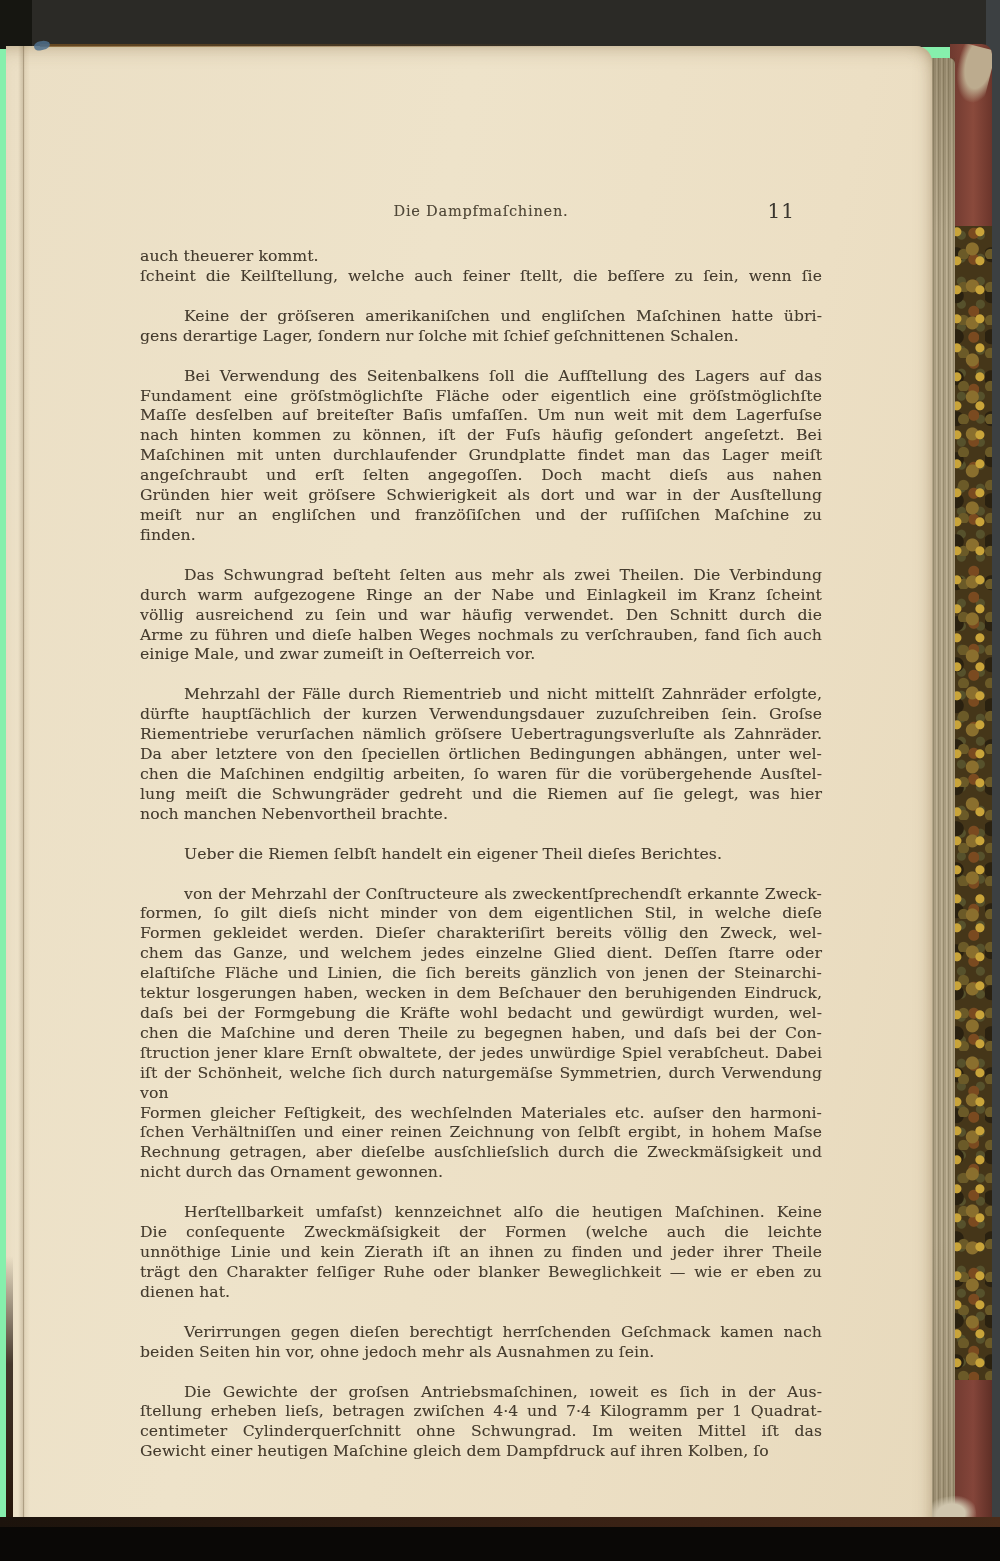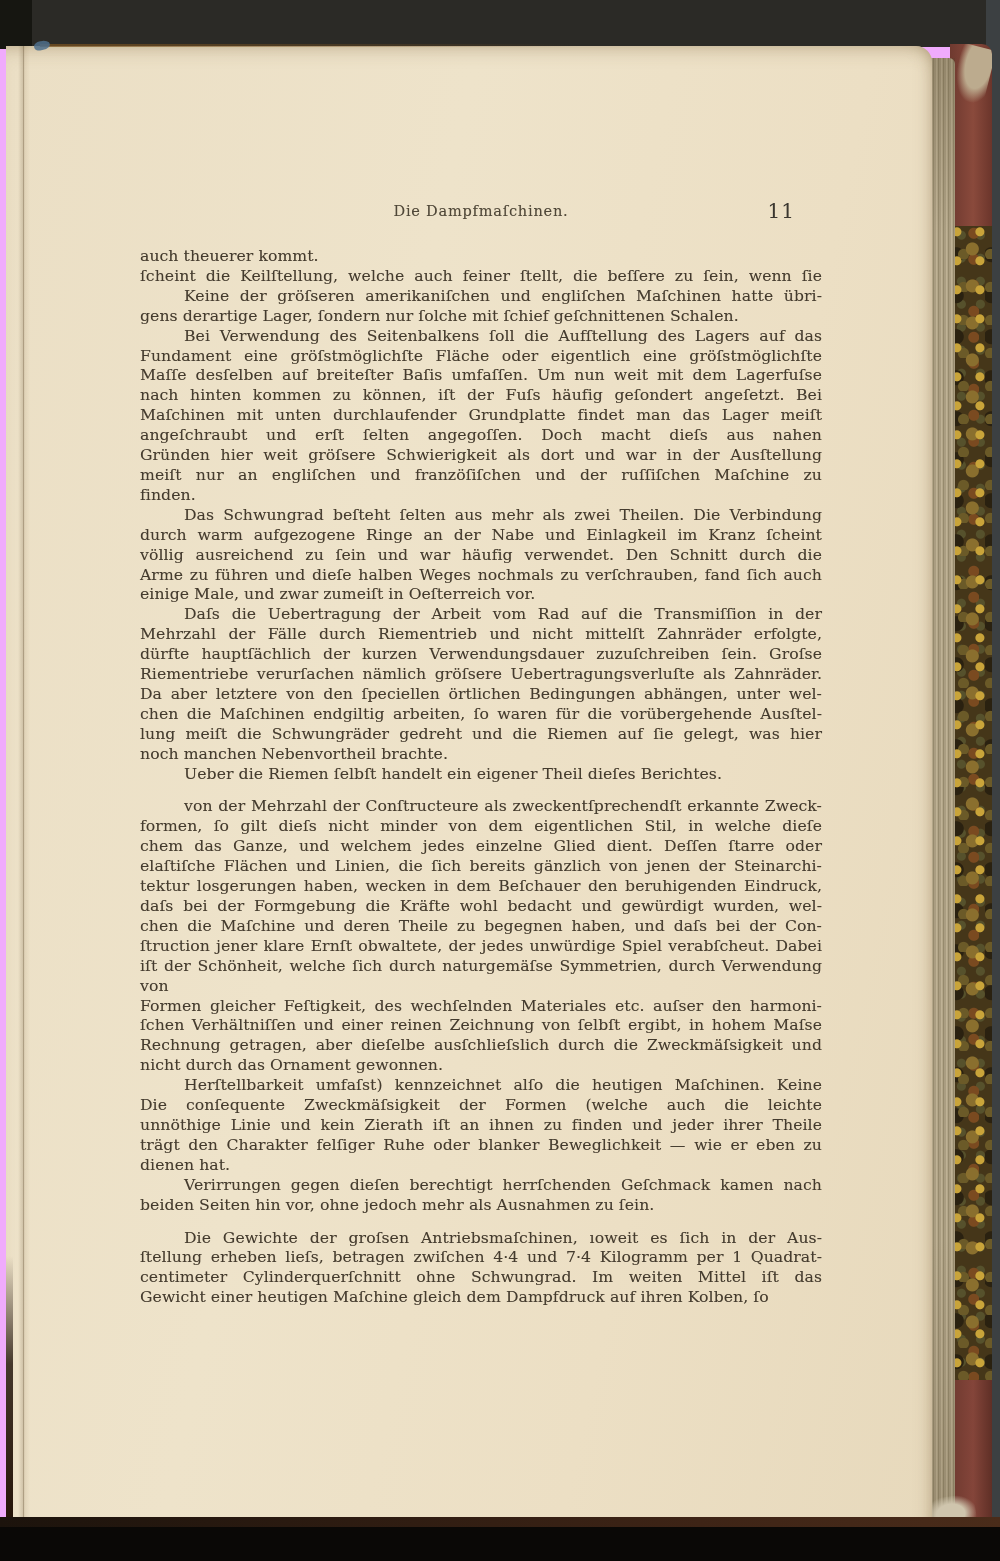--- a/index.html
+++ b/index.html
@@ -1,19 +1,19 @@
 <!DOCTYPE html>
 <html><head>
 <meta charset="utf-8">
 <style>
   html,body{margin:0;padding:0;}
   .scene{
     position:relative;
     width:1000px;height:1561px;
-    background:#f0abfc;
+    background:#86efac;
     overflow:hidden;
     font-family:"DejaVu Serif","Liberation Serif",serif;
   }
   
   .top-band{position:absolute;left:0;top:0;width:1000px;height:47px;background:#2b2a26;}
   .top-left-notch{position:absolute;left:0;top:0;width:32px;height:49px;background:#161611;}
   .right-backdrop{position:absolute;right:0;top:0;width:14px;height:1561px;background:#3c4042;}
   .bottom-band{position:absolute;left:0;bottom:0;width:1000px;height:34px;background:#0a0806;}
   .bottom-brown{position:absolute;left:0;bottom:30px;width:1000px;height:14px;background:linear-gradient(90deg,#1c130c, #3e2416 70%, #4a2c1a);}
 
@@ -81,21 +81,21 @@
   .text-block{position:absolute;left:140px;top:247px;width:682px;color:#443b2e;}
   .para{margin:0;}
   .para.space-before{margin-top:13px;}
   .line{
     font-size:15.6px;line-height:19.9px;letter-spacing:.1px;
     text-align:justify;text-align-last:justify;
     text-shadow:.2px .2px 0 rgba(70,58,40,.32);
     white-space:normal;
   }
   .line.last{text-align-last:left;}
-  .para.indent .line:first-child{text-indent:44px;}
+  .para.indent .line:first-child{text-indent:44px;margin-top:20px;}
 </style>
 </head>
 <body>
 
 <div class="scene">
 
   <div class="top-band"></div>
   <div class="top-left-notch"></div>
   <div class="right-backdrop"></div>
 
@@ -143,37 +143,37 @@
         <div class="line last">finden.</div>
       </div>
       <div class="para indent">
         <div class="line">Das Schwungrad beſteht ſelten aus mehr als zwei Theilen. Die Verbindung</div>
         <div class="line">durch warm aufgezogene Ringe an der Nabe und Einlagkeil im Kranz ſcheint</div>
         <div class="line">völlig ausreichend zu ſein und war häufig verwendet. Den Schnitt durch die</div>
         <div class="line">Arme zu führen und dieſe halben Weges nochmals zu verſchrauben, fand ſich auch</div>
         <div class="line last">einige Male, und zwar zumeiſt in Oeſterreich vor.</div>
       </div>
       <div class="para indent">
-        <div class="line">Daſs die Uebertragung der Arbeit vom Rad auf die Transmiſſion in der</div>
         <div class="line">Mehrzahl der Fälle durch Riementrieb und nicht mittelſt Zahnräder erfolgte,</div>
         <div class="line">dürfte hauptſächlich der kurzen Verwendungsdauer zuzuſchreiben ſein. Groſse</div>
         <div class="line">Riementriebe verurſachen nämlich gröſsere Uebertragungsverluſte als Zahnräder.</div>
         <div class="line">Da aber letztere von den ſpeciellen örtlichen Bedingungen abhängen, unter wel-</div>
         <div class="line">chen die Maſchinen endgiltig arbeiten, ſo waren für die vorübergehende Ausſtel-</div>
         <div class="line">lung meiſt die Schwungräder gedreht und die Riemen auf ſie gelegt, was hier</div>
         <div class="line last">noch manchen Nebenvortheil brachte.</div>
       </div>
       <div class="para indent">
         <div class="line last">Ueber die Riemen ſelbſt handelt ein eigener Theil dieſes Berichtes.</div>
       </div>
       <div class="para indent space-before">
         <div class="line">von der Mehrzahl der Conſtructeure als zweckentſprechendſt erkannte Zweck-</div>
         <div class="line">formen, ſo gilt dieſs nicht minder von dem eigentlichen Stil, in welche dieſe</div>
+        <div class="line">Formen gekleidet werden. Dieſer charakteriſirt bereits völlig den Zweck, wel-</div>
         <div class="line">chem das Ganze, und welchem jedes einzelne Glied dient. Deſſen ſtarre oder</div>
-        <div class="line">elaſtiſche Flächen und Linien, die ſich bereits gänzlich von jenen der Steinarchi-</div>
+        <div class="line">elaſtiſche Fläche und Linien, die ſich bereits gänzlich von jenen der Steinarchi-</div>
         <div class="line">tektur losgerungen haben, wecken in dem Beſchauer den beruhigenden Eindruck,</div>
         <div class="line">daſs bei der Formgebung die Kräfte wohl bedacht und gewürdigt wurden, wel-</div>
         <div class="line">chen die Maſchine und deren Theile zu begegnen haben, und daſs bei der Con-</div>
         <div class="line">ſtruction jener klare Ernſt obwaltete, der jedes unwürdige Spiel verabſcheut. Dabei</div>
         <div class="line">iſt der Schönheit, welche ſich durch naturgemäſse Symmetrien, durch Verwendung von</div>
         <div class="line">Formen gleicher Feſtigkeit, des wechſelnden Materiales etc. auſser den harmoni-</div>
         <div class="line">ſchen Verhältniſſen und einer reinen Zeichnung von ſelbſt ergibt, in hohem Maſse</div>
         <div class="line">Rechnung getragen, aber dieſelbe ausſchlieſslich durch die Zweckmäſsigkeit und</div>
         <div class="line last">nicht durch das Ornament gewonnen.</div>
       </div>

